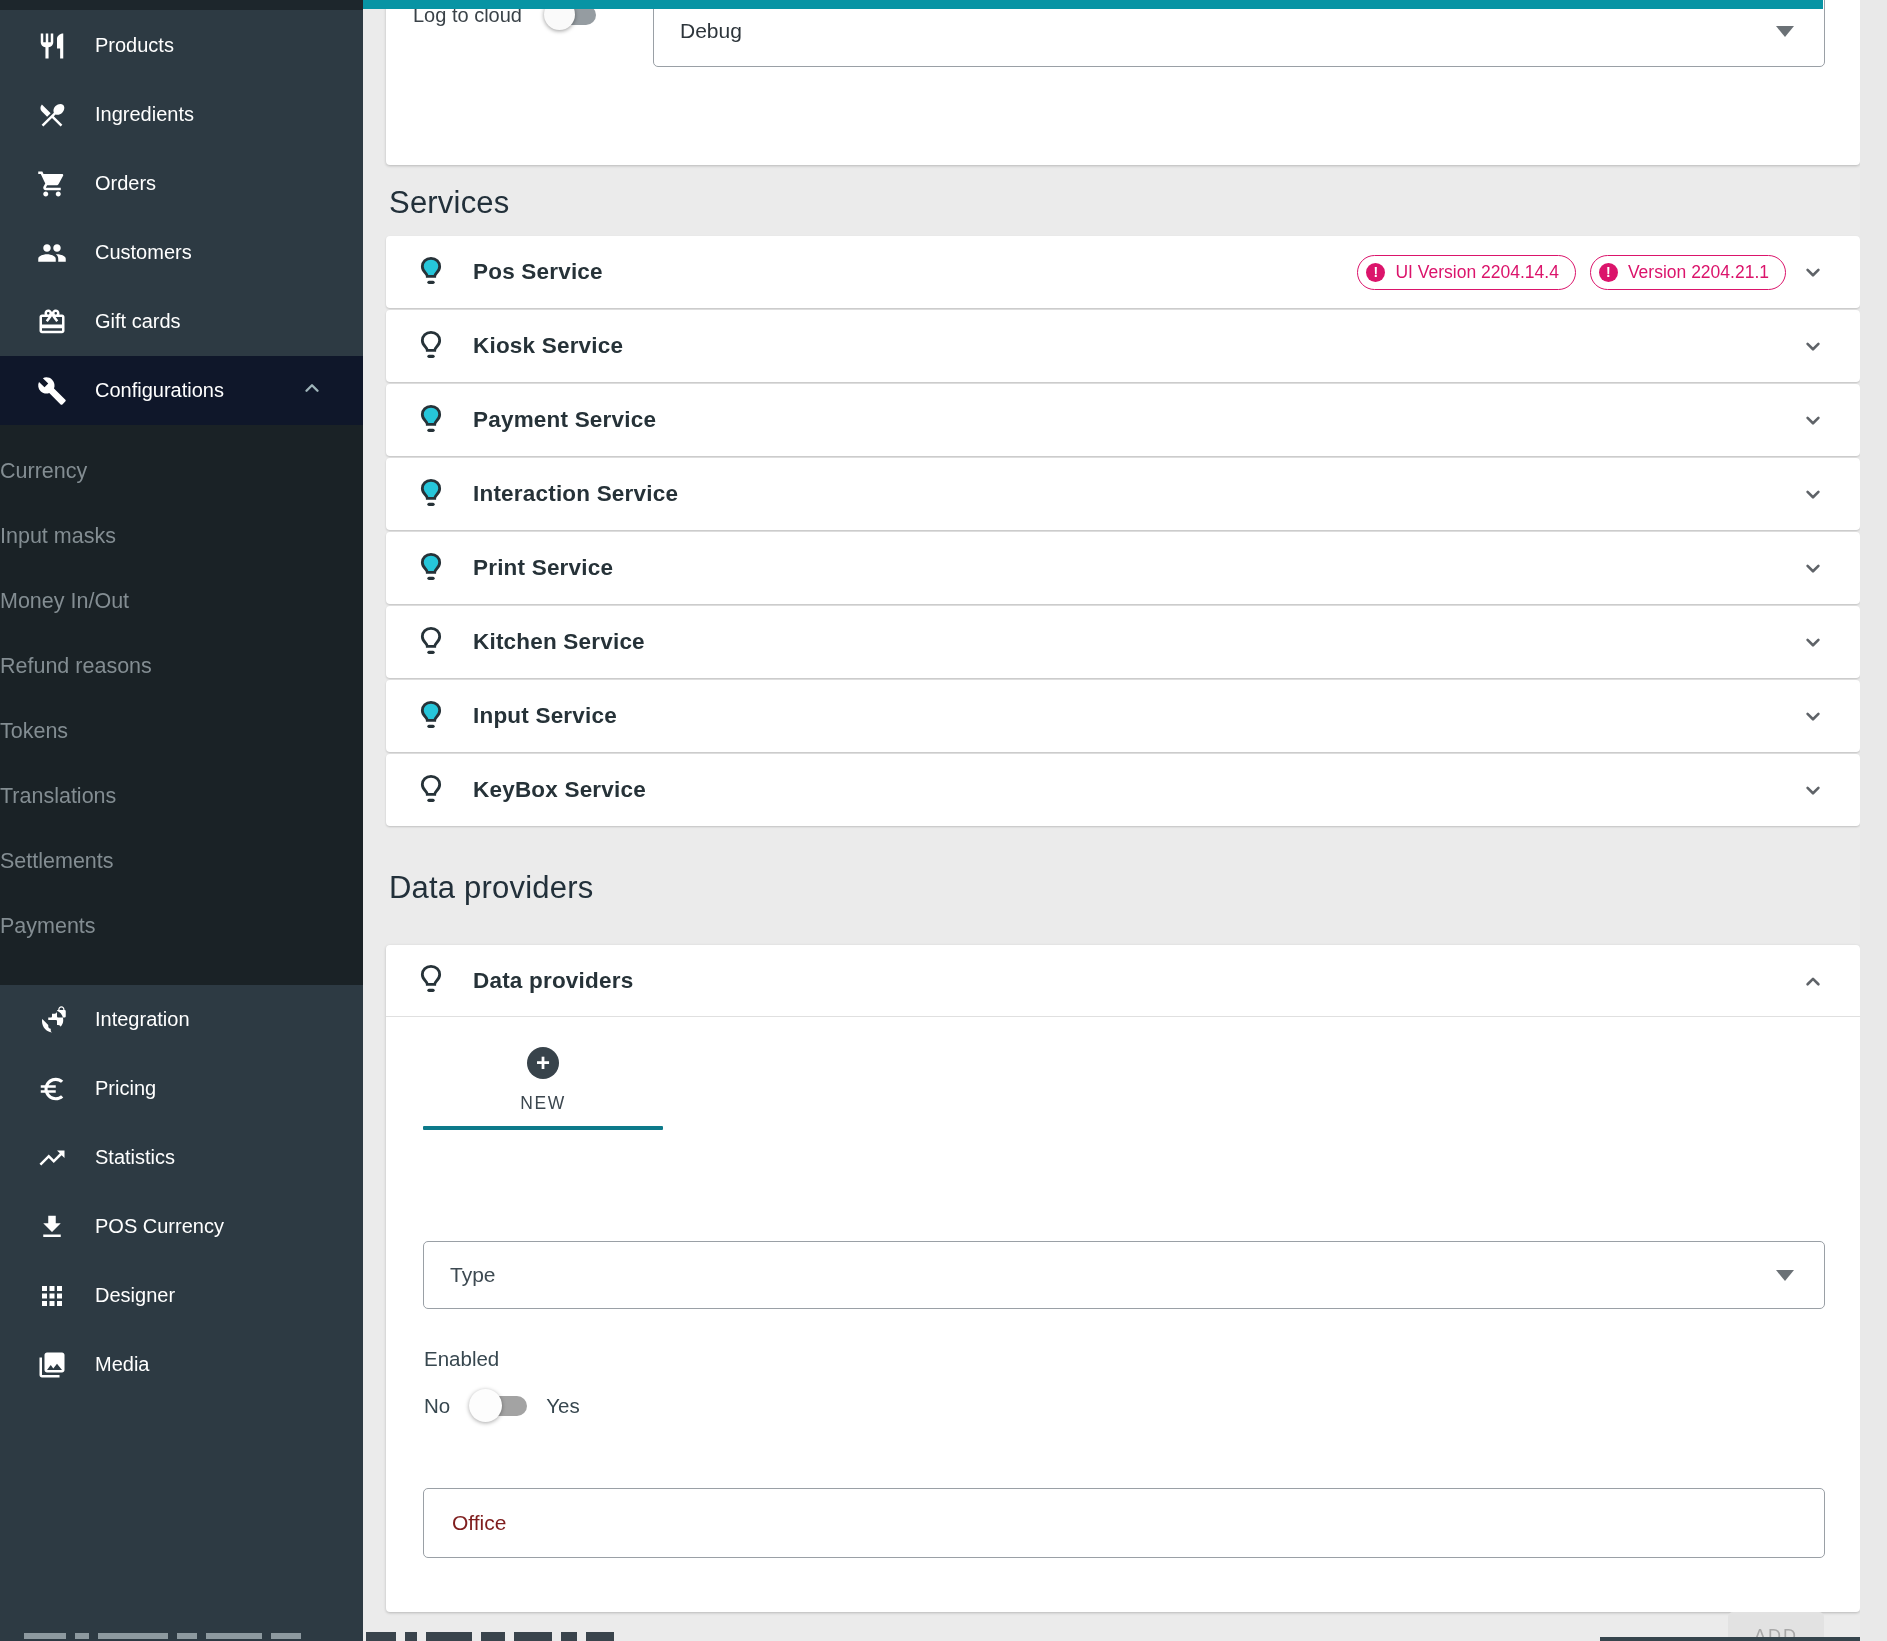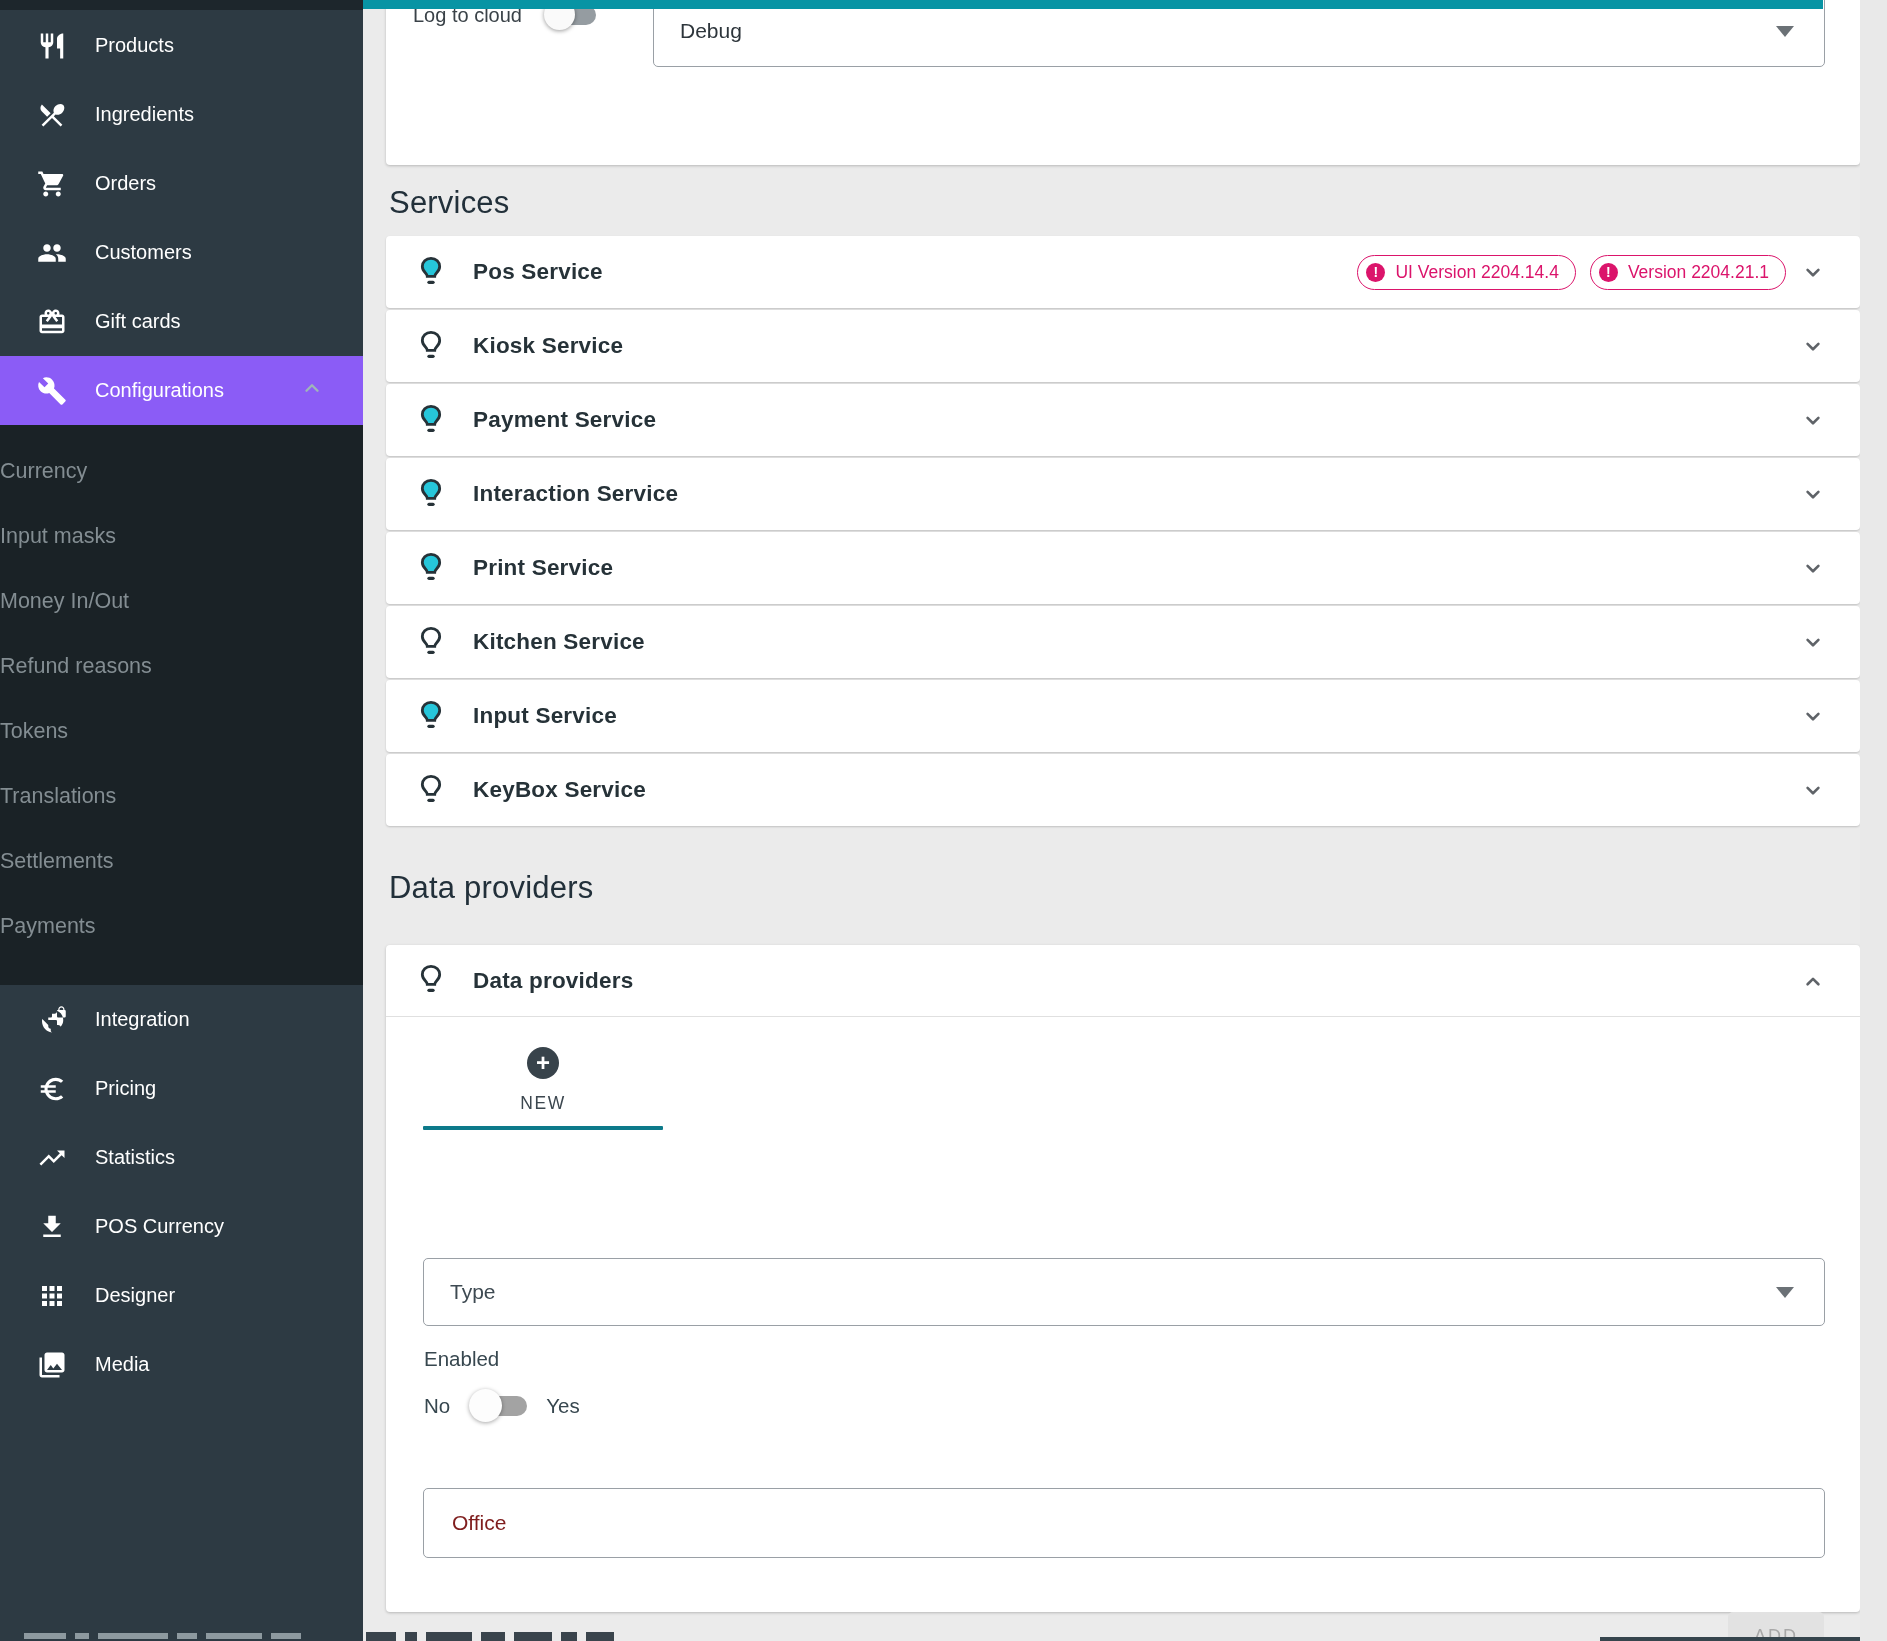--- a/index.html
+++ b/index.html
@@ -8,21 +8,21 @@
     background:#ebebeb;font-family:"Liberation Sans",sans-serif;
     -webkit-font-smoothing:antialiased;
   }
   
   .sidebar{position:absolute;left:0;top:0;width:363px;height:1641px;background:#2d3a43;z-index:5;}
   .sidebar-topstrip{position:absolute;left:0;top:0;width:363px;height:10px;background:#1d262c;}
   .nav{position:absolute;left:0;top:11px;width:363px;}
   .nav-item{height:69px;display:flex;align-items:center;color:#fff;font-size:20px;cursor:pointer;}
   .nav-item .nico{width:30px;height:30px;margin-left:37px;margin-right:28px;flex:0 0 auto;display:flex;align-items:center;justify-content:center;}
   .nav-item svg{width:30px;height:30px;fill:#fff;}
-  .nav-item.selected{background:#8b5cf6;}
+  .nav-item.selected{background:#0f172a;}
   .nav-item .grow{flex:1;}
   .nav-item .chev{margin-right:40px;}
   .nav-item .chev svg{width:22px;height:22px;fill:none;stroke:#9fb5ba;stroke-width:2.6;stroke-linecap:round;stroke-linejoin:round;}
   .subnav{background:#1a2226;width:363px;padding:14px 0 26px 0;}
   .subnav-item{height:65px;display:flex;align-items:center;color:#838d92;font-size:21.5px;cursor:pointer;}
   
   .main{position:absolute;left:363px;top:0;width:1524px;height:1641px;background:#ebebeb;}
   .teal-bar{position:absolute;left:0px;top:0;width:1460px;height:9px;background:#0894a4;z-index:9;}
   .card{position:absolute;background:#fff;border-radius:4px;box-shadow:0 1px 3px rgba(0,0,0,.22);}
   .top-card{left:23px;top:0;width:1474px;height:165px;border-radius:0 0 4px 4px;}
@@ -57,21 +57,21 @@
   .badge .btext{font-size:17.5px;color:#db146b;}
   
   .dp-card{left:23px;top:945px;width:1474px;height:667px;}
   .dp-header{height:71px;display:flex;align-items:center;border-bottom:1px solid #e0e0e0;}
   .dp-body{position:relative;height:594px;}
   .tab-new{position:absolute;left:37px;top:30px;width:240px;text-align:center;cursor:pointer;}
   .plus-circle{width:32px;height:32px;border-radius:50%;background:#38434b;color:#fff;margin:0 auto;
                display:flex;align-items:center;justify-content:center;font-size:24px;font-weight:700;line-height:1;}
   .tab-new-label{margin-top:14px;font-size:17.5px;color:#3c474f;letter-spacing:1.5px;font-weight:500;}
   .tab-underline{margin-top:12px;height:4px;background:#0d7a8a;border-radius:1px;}
-  .type-select{left:37px;top:241px;width:1400px;height:66px;}
+  .type-select{left:37px;top:224px;width:1400px;height:66px;}
   .type-select .sel-text{color:#3e4a52;}
   .enabled-label{position:absolute;left:38px;top:330px;font-size:20.5px;color:#37474f;}
   .noyes-row{position:absolute;left:38px;top:372px;height:34px;display:flex;align-items:center;}
   .noyes-row .w{font-size:20.5px;color:#37474f;}
   .sw2{position:relative;width:58px;height:20px;margin:0 19px;}
   .sw2 .track{position:absolute;left:4px;top:0;width:54px;height:20px;border-radius:10px;background:#a3a3a3;}
   .sw2 .thumb{position:absolute;left:0;top:-7px;width:33px;height:33px;border-radius:50%;background:#fdfdfd;box-shadow:0 1px 4px rgba(0,0,0,.35);}
   .name-input{position:absolute;left:37px;top:471px;width:1400px;height:68px;border:1px solid #9aa0a6;border-radius:5px;
               background:#fff;display:flex;align-items:center;}
   .name-input input{border:0;outline:0;background:transparent;margin-left:26px;font-size:21px;color:#7f1d1d;width:1300px;

